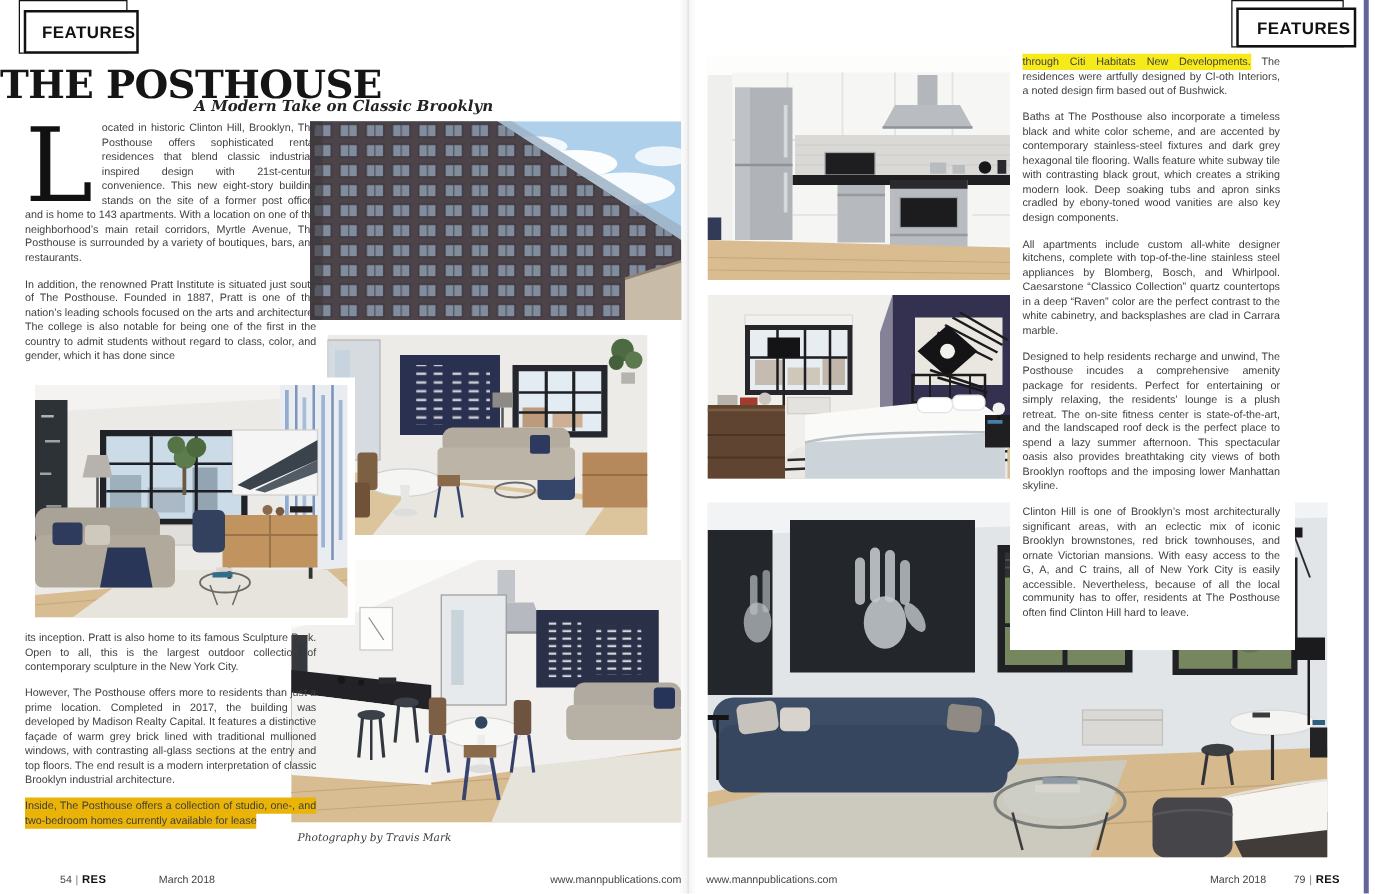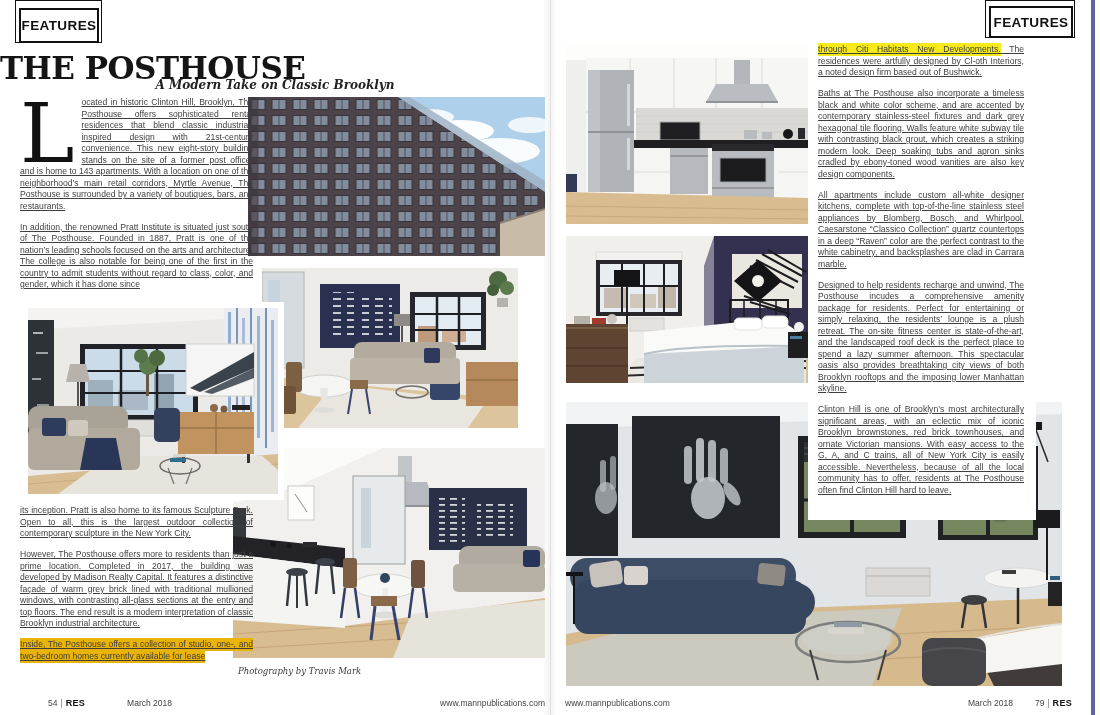--- a/index.html
+++ b/index.html
@@ -4,29 +4,29 @@
 <style>
   html,body{margin:0;padding:0;background:#ffffff;}
   #spread{
     position:relative;width:1100px;height:715px;background:#ffffff;overflow:hidden;
     font-family:"Liberation Sans",sans-serif;color:#3f3f3f;
   }
   .abs{position:absolute;}
   
   .badge-outer{position:absolute;border:1.5px solid #111;background:transparent;}
   .badge-inner{position:absolute;border:2px solid #111;background:#fff;display:flex;align-items:center;justify-content:center;
-    font-weight:bold;font-size:13.5px;letter-spacing:.4px;color:#111;}
+    font-weight:bold;font-size:13.5px;letter-spacing:.4px;color:#111;padding-left:12px;}
   
   .title{left:0;top:38px;width:550px;text-align:left;font-family:"DejaVu Serif",serif;
     font-weight:bold;font-size:31px;letter-spacing:-.5px;color:#151515;margin-top:12px;}
   .subtitle{left:0;top:78px;width:550px;text-align:center;font-family:"DejaVu Serif",serif;
     font-style:italic;font-weight:bold;font-size:12px;color:#222;}
   
   .col{font-size:8.6px;line-height:11.5px;text-align:justify;color:#3f3f3f;}
-  .col p{margin:0 0 9.5px 0;text-decoration:underline;}
+  .col p{margin:0 0 9.5px 0;}
   .dropcap{float:left;font-family:"DejaVu Serif",serif;font-size:82px;line-height:64px;
     padding:5px 7px 0 0;color:#111;font-weight:normal;}
   mark{background:#f7ea1a;color:inherit;padding:1px 0 2px 0;}
   .textbox{background:#ffffff;z-index:5;}
   
   .caption{font-family:"DejaVu Serif",serif;font-style:italic;font-size:8.5px;color:#3a3a3a;}
   .footer{font-size:8.5px;color:#444;display:flex;align-items:baseline;}
   .footer b{font-size:9px;color:#111;letter-spacing:.3px;}
   .sep{margin:0 3px;color:#777;}
   

